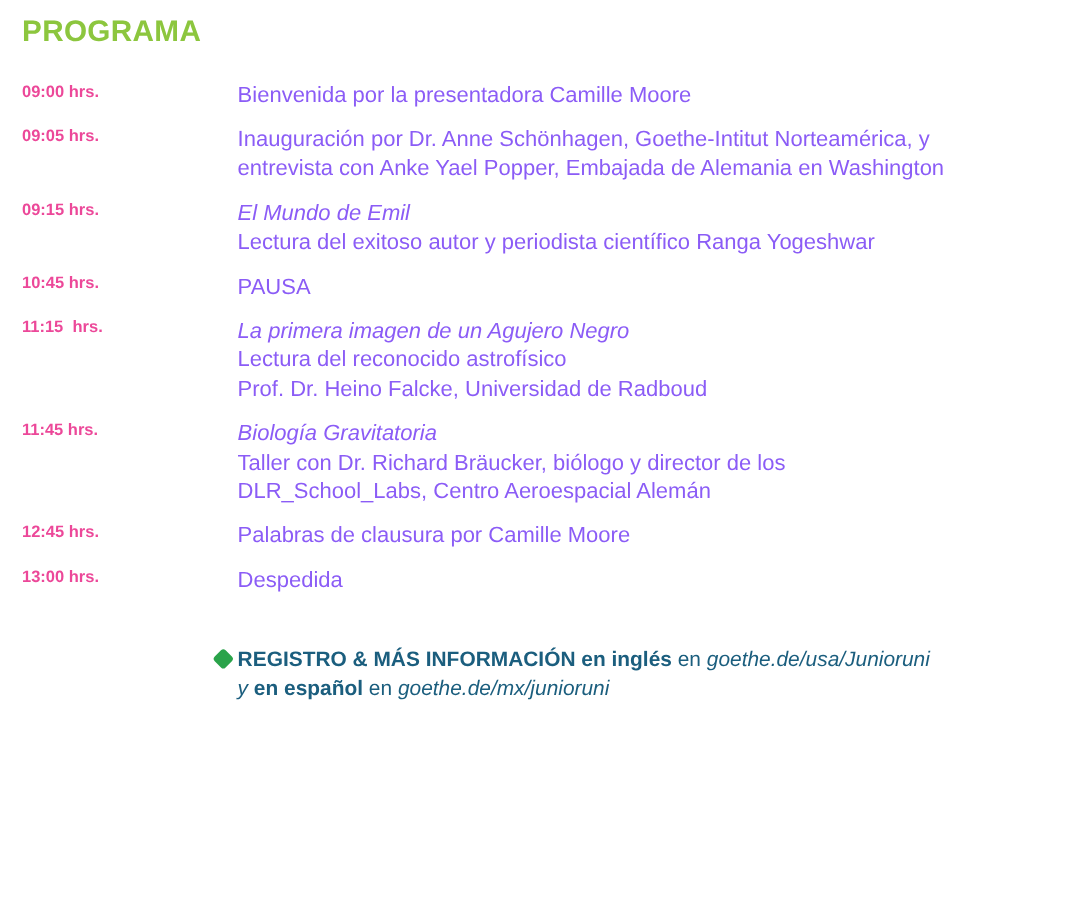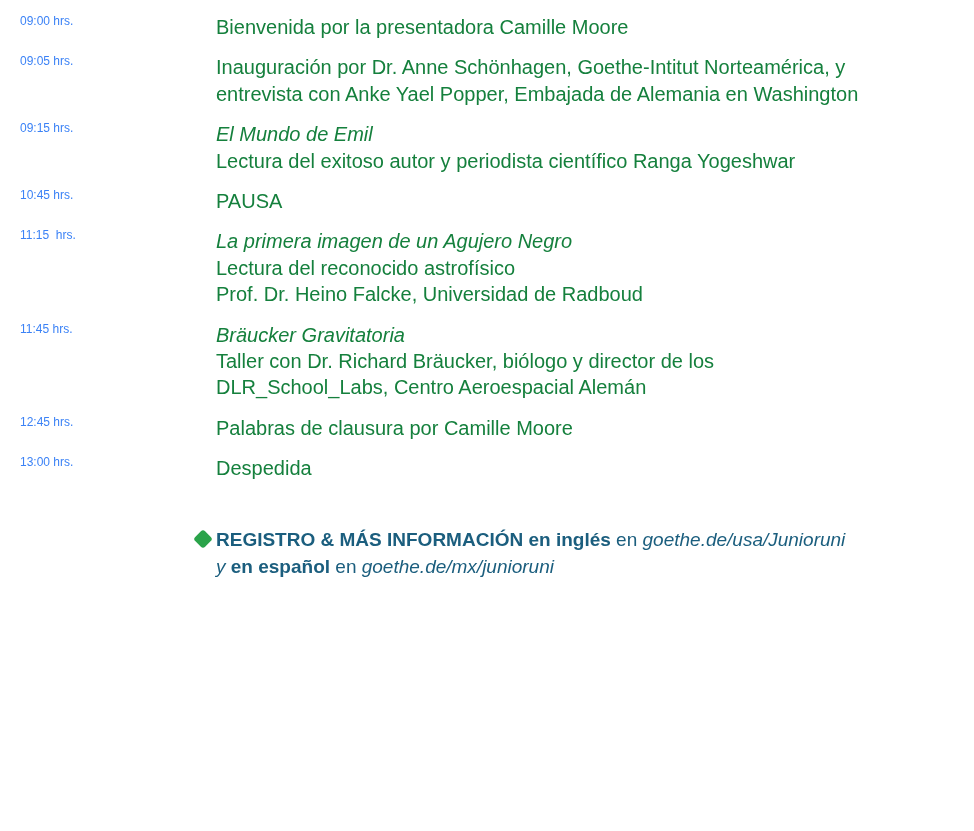--- a/index.html
+++ b/index.html
@@ -31,30 +31,30 @@
   }
   .schedule {
     width: 100%;
     border-collapse: collapse;
   }
   .schedule tr {
     vertical-align: top;
   }
   .time-cell {
     width: 196px;
-    font-size: 12px;
-    font-weight: normal;
-    color: #3b82f6;
+    font-size: 15px;
+    font-weight: bold;
+    color: #ec4899;
     padding: 0 0 14px 0;
     white-space: pre;
     line-height: 1.32;
   }
   .desc-cell {
     font-size: 20px;
-    color: #15803d;
+    color: #8b5cf6;
     padding: 0 0 14px 0;
     line-height: 1.32;
   }
   .desc-line {
     display: block;
   }
   .desc-line.italic {
     font-style: italic;
   }
   .footer-note {
@@ -80,20 +80,21 @@
   }
   .ital {
     font-style: italic;
   }
 </style>
 </head>
 <body>
 
 <div class="page">
 
+  <h1 class="program-title">PROGRAMA</h1>
 
   <table class="schedule">
     <tbody>
         <tr>
           <td class="time-cell">09:00 hrs.</td>
           <td class="desc-cell">
             <span class="desc-line">Bienvenida por la presentadora Camille Moore</span>
           </td>
         </tr>
         <tr>
@@ -120,21 +121,21 @@
           <td class="time-cell">11:15  hrs.</td>
           <td class="desc-cell">
             <span class="desc-line italic">La primera imagen de un Agujero Negro</span>
             <span class="desc-line">Lectura del reconocido astrofísico</span>
             <span class="desc-line">Prof. Dr. Heino Falcke, Universidad de Radboud</span>
           </td>
         </tr>
         <tr>
           <td class="time-cell">11:45 hrs.</td>
           <td class="desc-cell">
-            <span class="desc-line italic">Bräucker Gravitatoria</span>
+            <span class="desc-line italic">Biología Gravitatoria</span>
             <span class="desc-line">Taller con Dr. Richard Bräucker, biólogo y director de los</span>
             <span class="desc-line">DLR_School_Labs, Centro Aeroespacial Alemán</span>
           </td>
         </tr>
         <tr>
           <td class="time-cell">12:45 hrs.</td>
           <td class="desc-cell">
             <span class="desc-line">Palabras de clausura por Camille Moore</span>
           </td>
         </tr>

